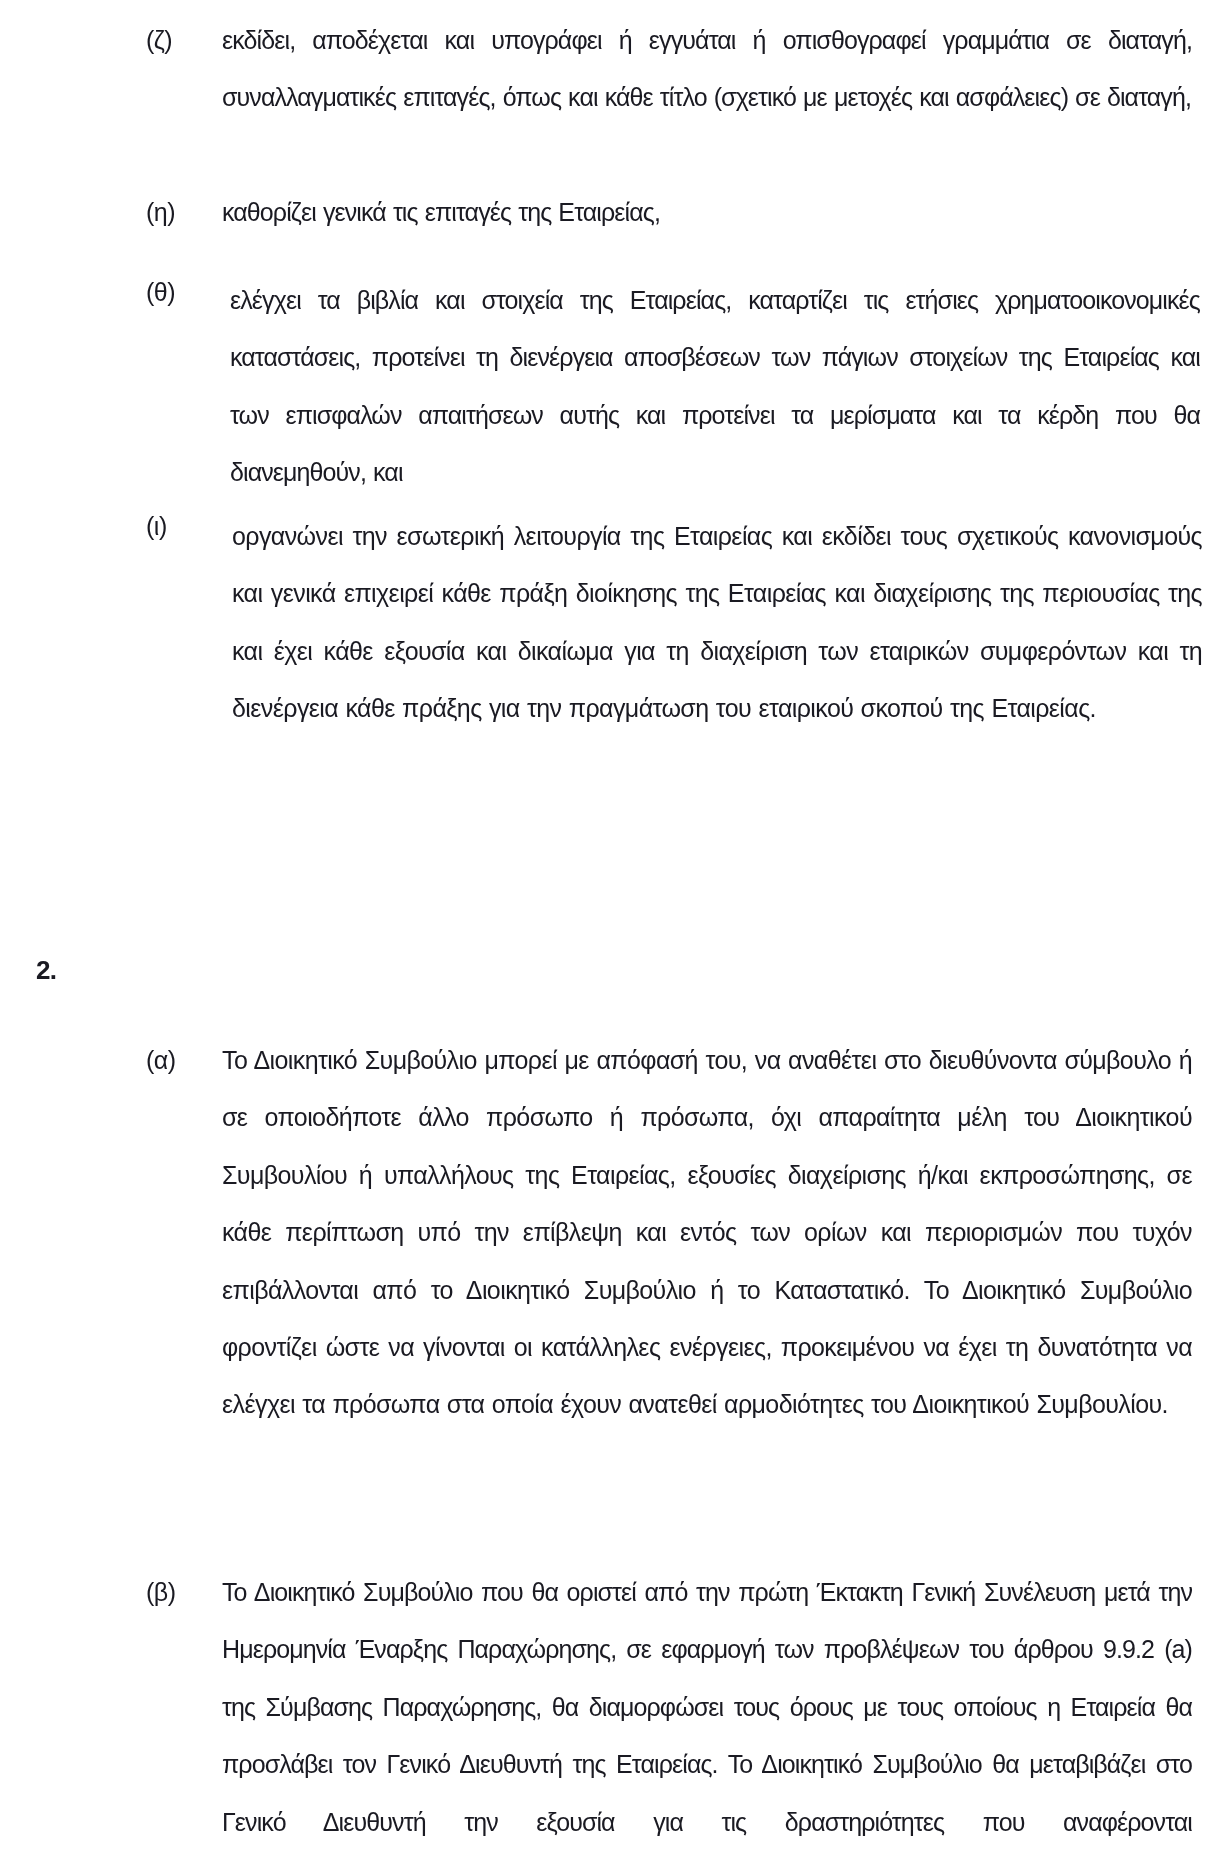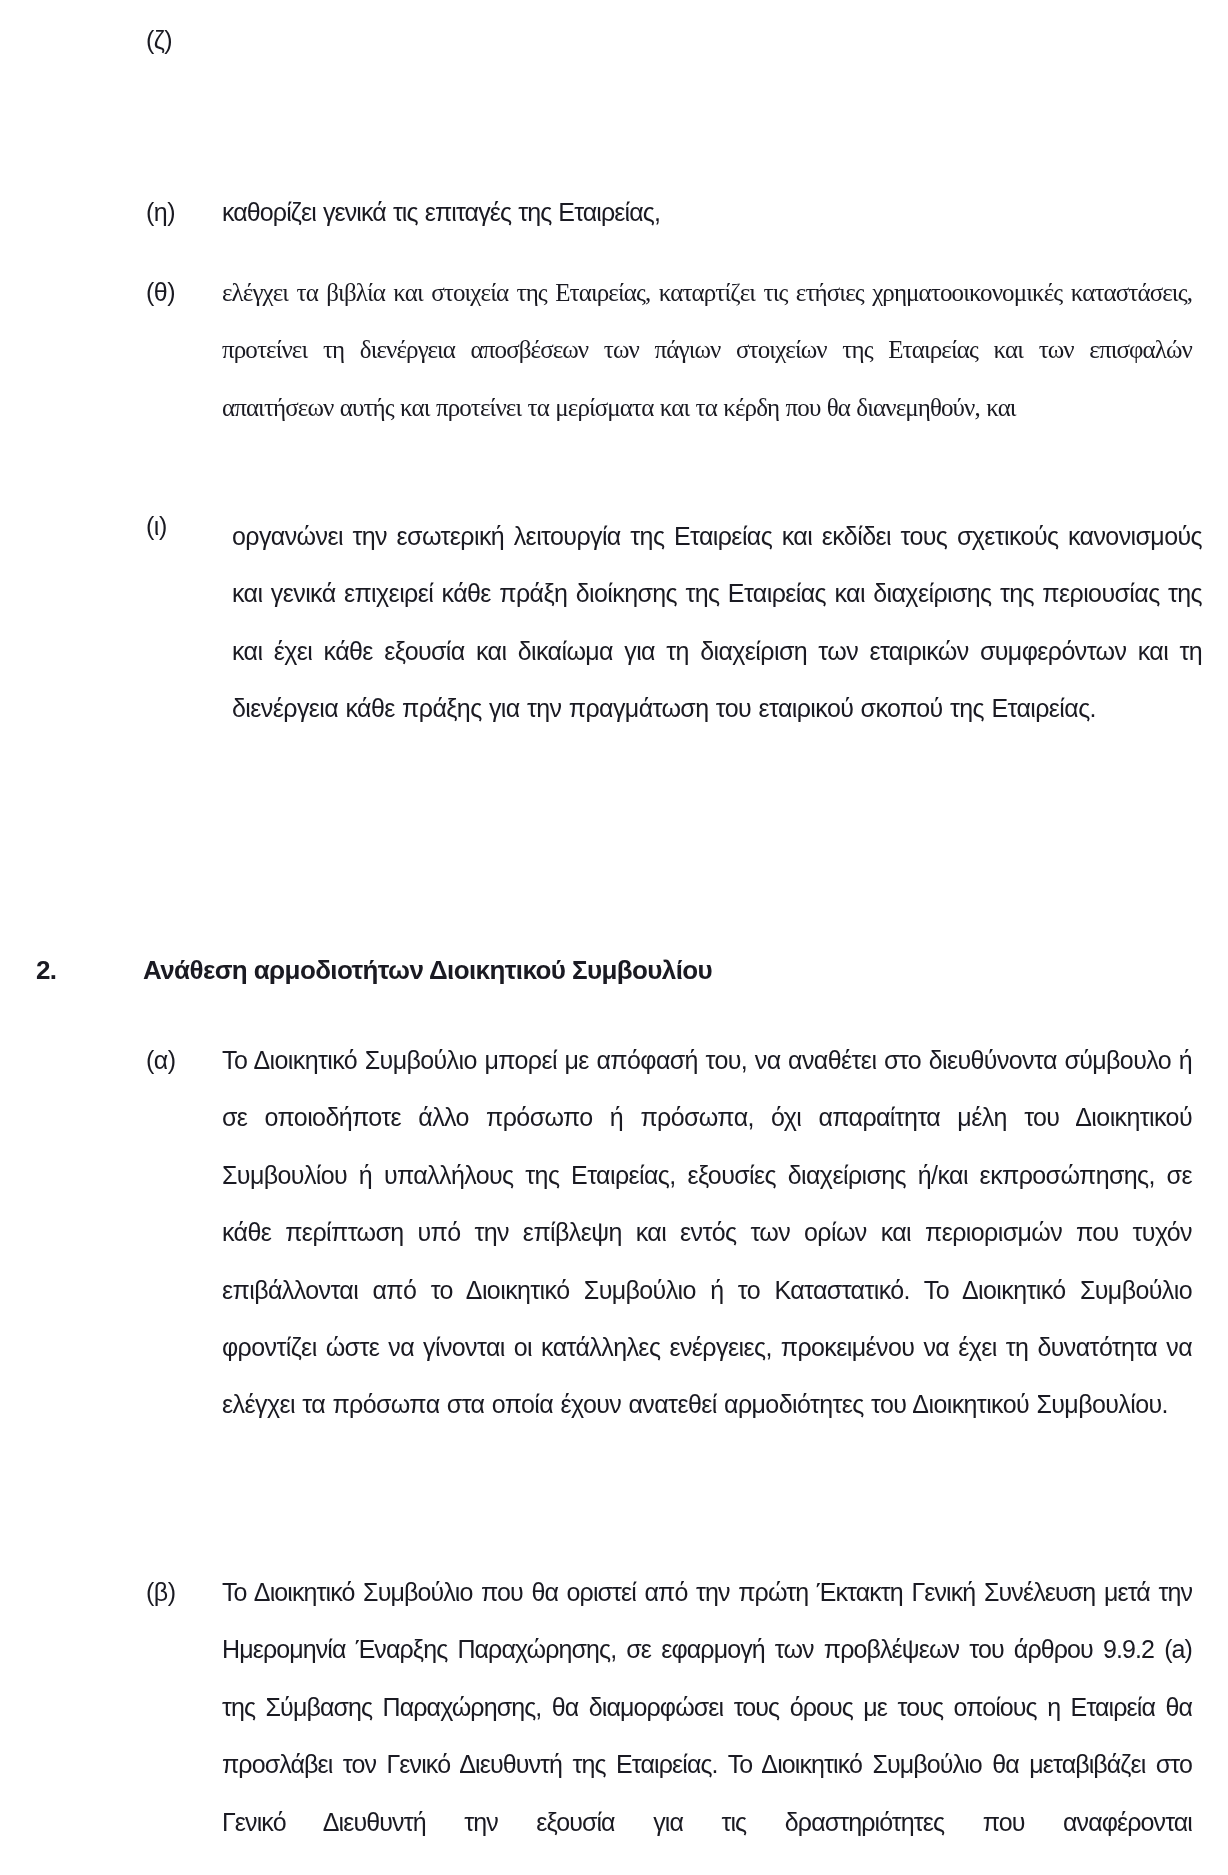--- a/index.html
+++ b/index.html
@@ -72,40 +72,40 @@
     top: 0;
   }
 </style>
 </head>
 <body>
 
 <div class="page">
 
   <div class="clause" style="top:12px; height:160px;">
     <span class="clause-label">(ζ)</span>
+    <p class="clause-body" style="margin:0;">εκδίδει, αποδέχεται και υπογράφει ή εγγυάται ή οπισθογραφεί γραμμάτια σε διαταγή, συναλλαγματικές επιταγές, όπως και κάθε τίτλο (σχετικό με μετοχές και ασφάλειες) σε διαταγή,</p>
   </div>
 
   <div class="clause" style="top:184px; height:57px;">
     <span class="clause-label">(η)</span>
     <p class="clause-body" style="margin:0;">καθορίζει γενικά τις επιταγές της Εταιρείας,</p>
   </div>
 
   <div class="clause" style="top:264px; height:230px;">
     <span class="clause-label">(θ)</span>
-    <p class="clause-body" style="margin:0;font-family:Liberation Serif, serif;">ελέγχει τα βιβλία και στοιχεία της Εταιρείας, καταρτίζει τις ετήσιες χρηματοοικονομικές καταστάσεις, προτείνει τη διενέργεια αποσβέσεων των πάγιων στοιχείων της Εταιρείας και των επισφαλών απαιτήσεων αυτής και προτείνει τα μερίσματα και τα κέρδη που θα διανεμηθούν, και</p>
+    <p class="clause-body" style="margin:8px;">ελέγχει τα βιβλία και στοιχεία της Εταιρείας, καταρτίζει τις ετήσιες χρηματοοικονομικές καταστάσεις, προτείνει τη διενέργεια αποσβέσεων των πάγιων στοιχείων της Εταιρείας και των επισφαλών απαιτήσεων αυτής και προτείνει τα μερίσματα και τα κέρδη που θα διανεμηθούν, και</p>
   </div>
 
   <div class="clause" style="top:498px; height:290px;">
     <span class="clause-label">(ι)</span>
     <p class="clause-body loose" style="margin:10px;">οργανώνει την εσωτερική λειτουργία της Εταιρείας και εκδίδει τους σχετικούς κανονισμούς και γενικά επιχειρεί κάθε πράξη διοίκησης της Εταιρείας και διαχείρισης της περιουσίας της και έχει κάθε εξουσία και δικαίωμα για τη διαχείριση των εταιρικών συμφερόντων και τη διενέργεια κάθε πράξης για την πραγμάτωση του εταιρικού σκοπού της Εταιρείας.</p>
   </div>
 
   <div class="section-heading">
     <span class="section-number">2.</span>
-    <span class="section-title">Ανάθεση αρμοδιοτήτων Διοικητικού Συμβουλίου</span>
   </div>
 
   <div class="clause" style="top:1032px; height:460px;">
     <span class="clause-label">(α)</span>
     <p class="clause-body loose" style="margin:0;">Το Διοικητικό Συμβούλιο μπορεί με απόφασή του, να αναθέτει στο διευθύνοντα σύμβουλο ή σε οποιοδήποτε άλλο πρόσωπο ή πρόσωπα, όχι απαραίτητα μέλη του Διοικητικού Συμβουλίου ή υπαλλήλους της Εταιρείας, εξουσίες διαχείρισης ή/και εκπροσώπησης, σε κάθε περίπτωση υπό την επίβλεψη και εντός των ορίων και περιορισμών που τυχόν επιβάλλονται από το Διοικητικό Συμβούλιο ή το Καταστατικό. Το Διοικητικό Συμβούλιο φροντίζει ώστε να γίνονται οι κατάλληλες ενέργειες, προκειμένου να έχει τη δυνατότητα να ελέγχει τα πρόσωπα στα οποία έχουν ανατεθεί αρμοδιότητες του Διοικητικού Συμβουλίου.</p>
   </div>
 
   <div class="clause" style="top:1564px; height:300px;">
     <span class="clause-label">(β)</span>
     <p class="clause-body" style="margin:0; text-align-last: justify;">Το Διοικητικό Συμβούλιο που θα οριστεί από την πρώτη Έκτακτη Γενική Συνέλευση μετά την Ημερομηνία Έναρξης Παραχώρησης, σε εφαρμογή των προβλέψεων του άρθρου 9.9.2 (a) της Σύμβασης Παραχώρησης, θα διαμορφώσει τους όρους με τους οποίους η Εταιρεία θα προσλάβει τον Γενικό Διευθυντή της Εταιρείας. Το Διοικητικό Συμβούλιο θα μεταβιβάζει στο Γενικό Διευθυντή την εξουσία για τις δραστηριότητες που αναφέρονται</p>

